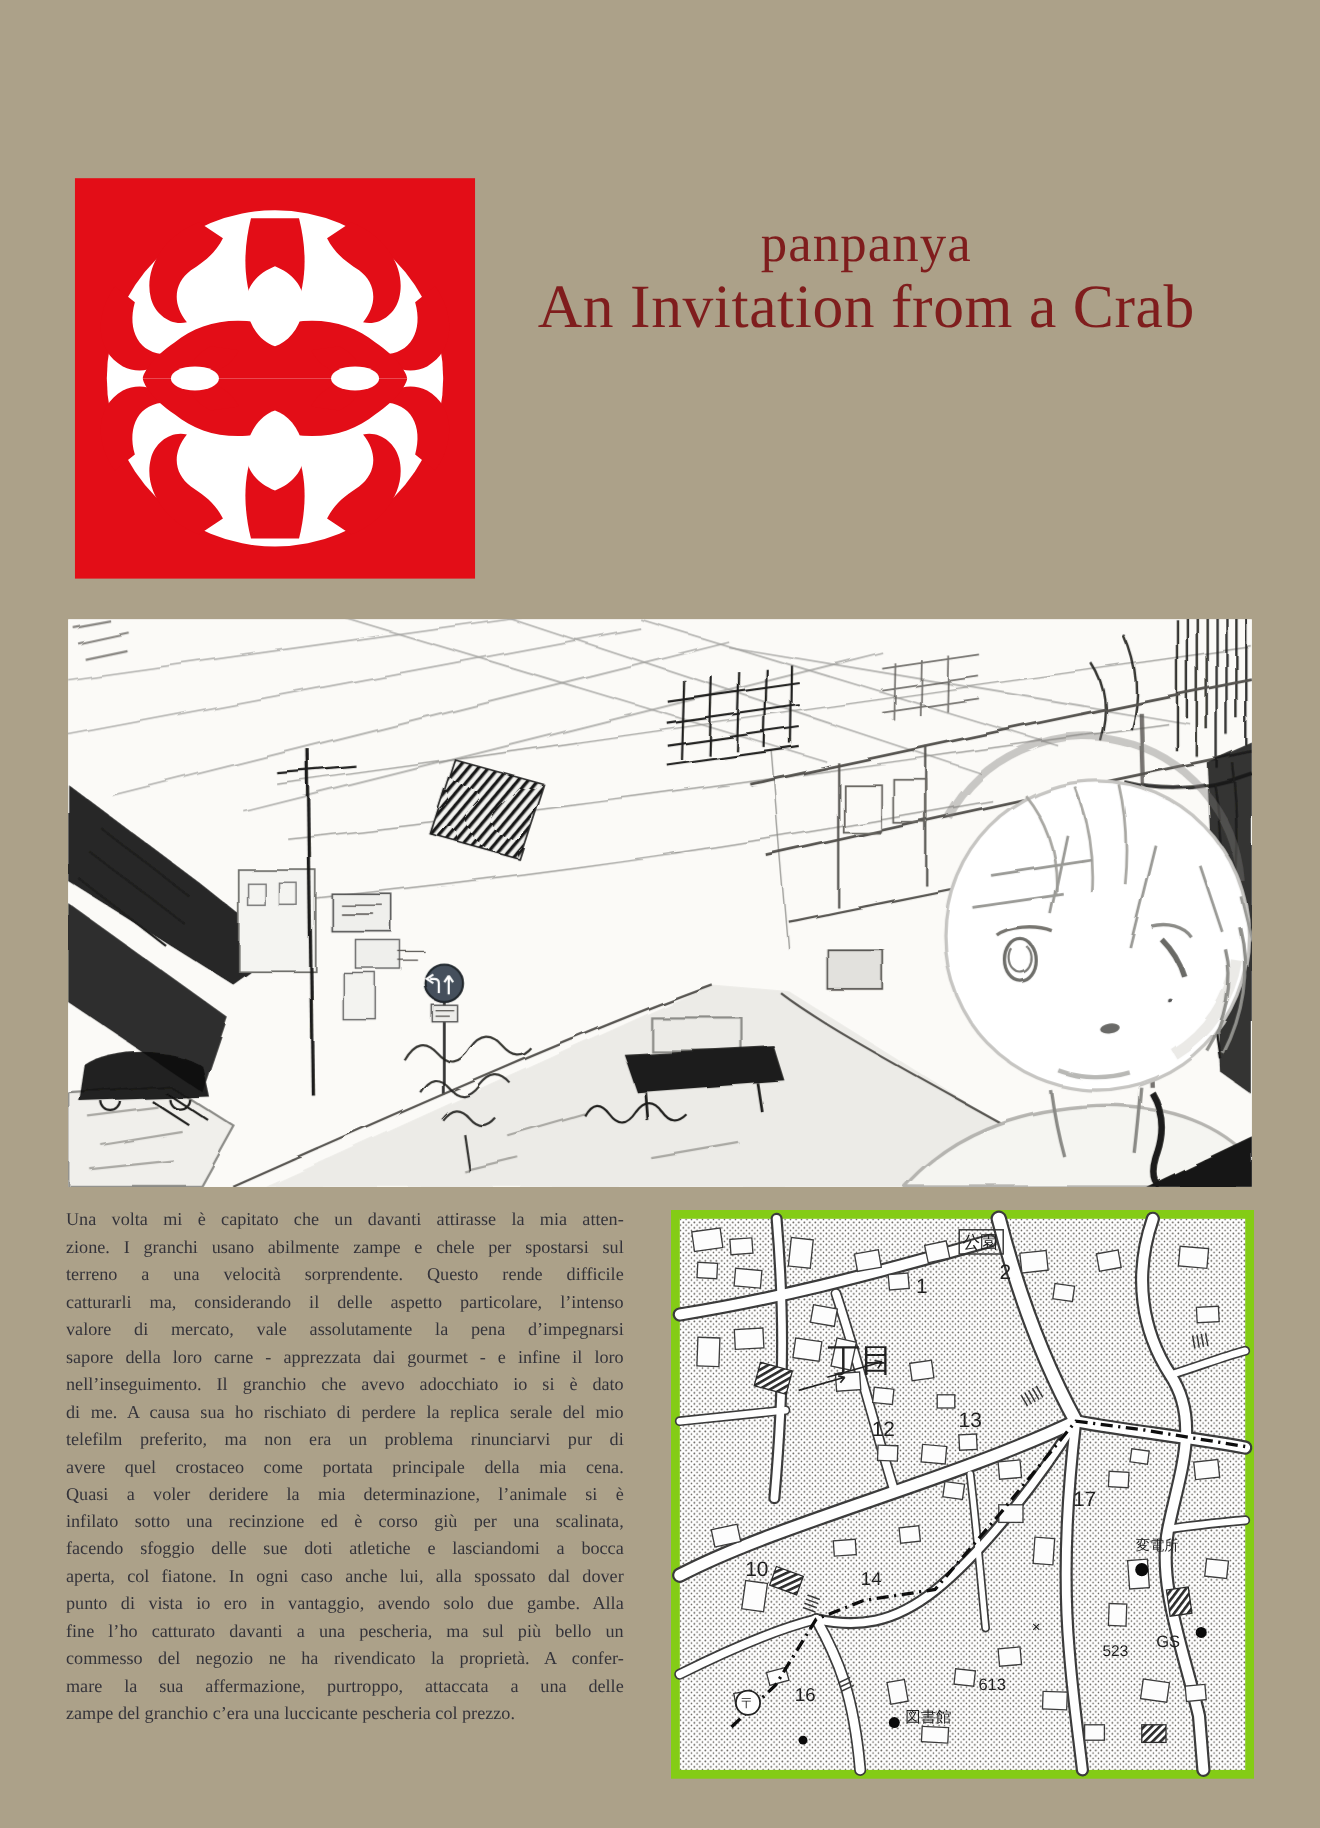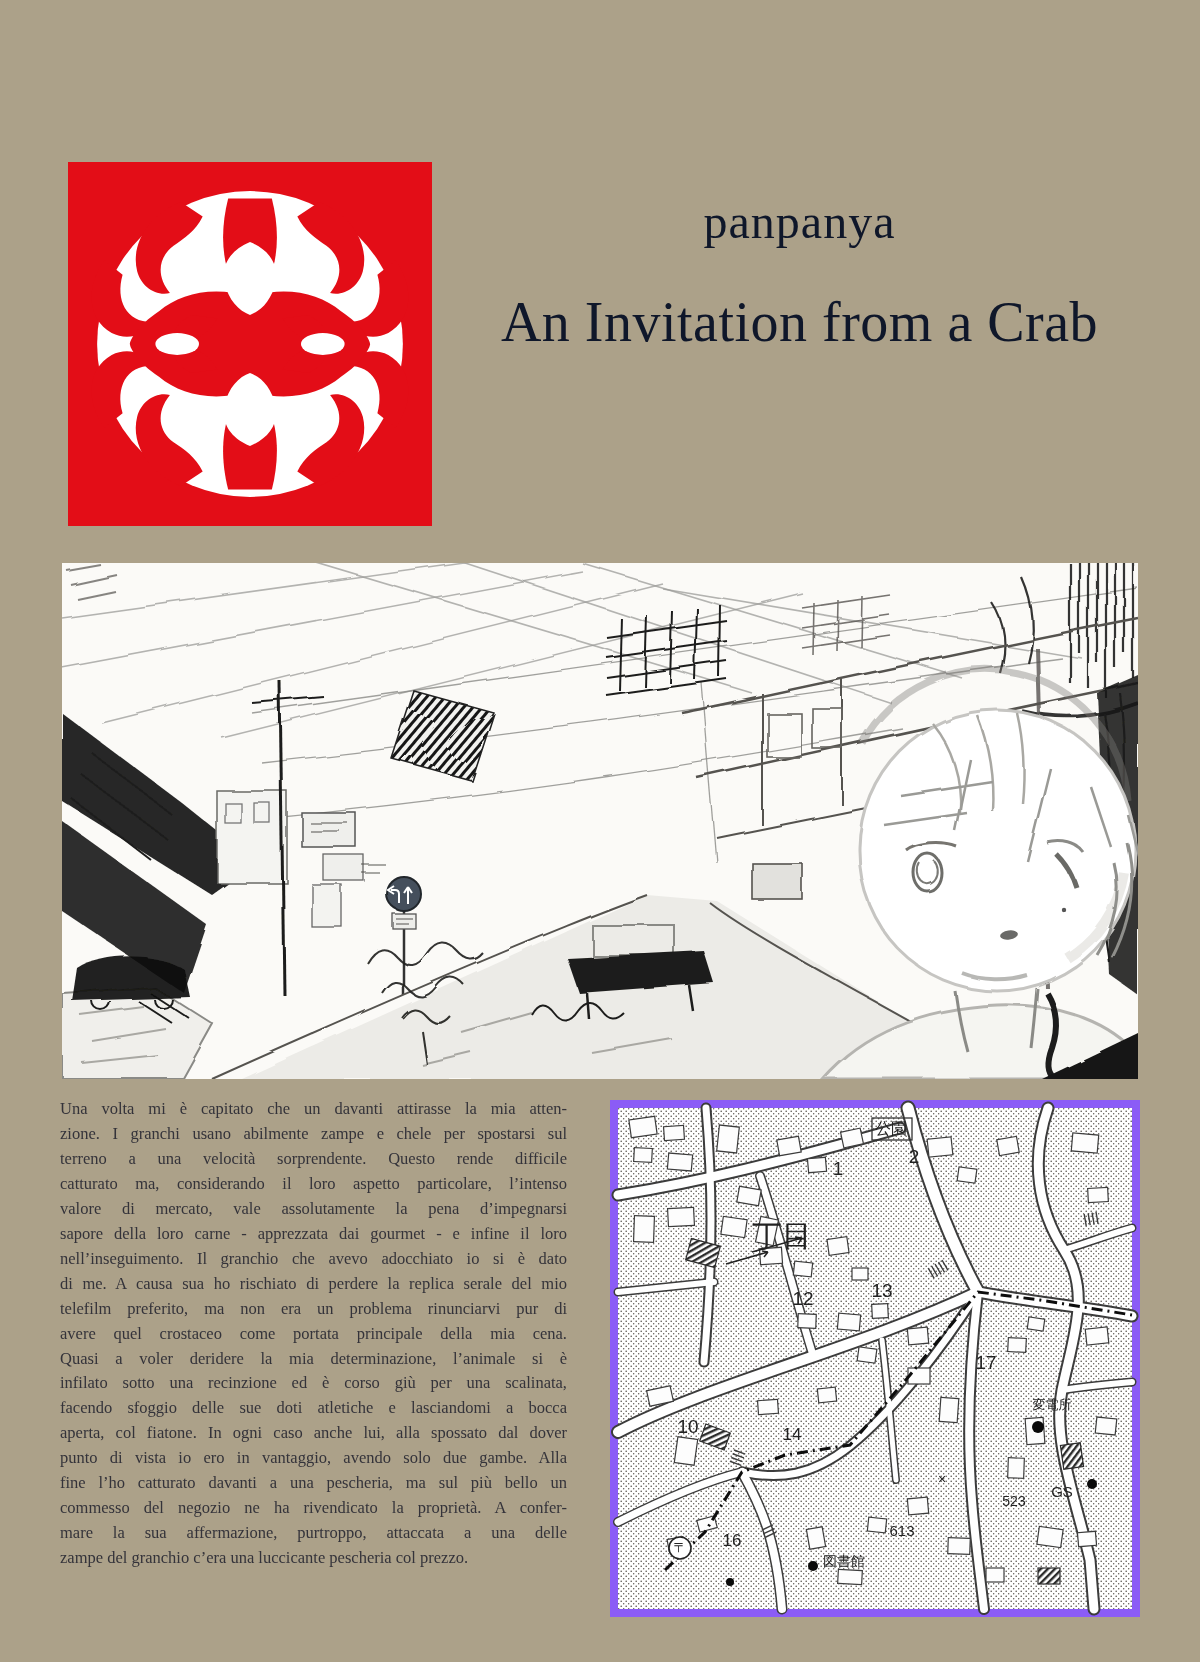--- a/index.html
+++ b/index.html
@@ -5,40 +5,40 @@
   html,body{margin:0;padding:0}
   body{width:1200px;height:1662px;position:relative;background:#aca189;overflow:hidden;
        font-family:"Liberation Serif",serif;}
   .abs{position:absolute}
 
   
   #logo{left:68px;top:146px;width:364px;height:396px}
   #logo svg{width:100%;height:100%;display:block}
 
   
-  #titleblock{left:449px;top:196px;width:701px;text-align:center;color:#0f172a}
+  #titleblock{left:437px;top:196px;width:701px;text-align:center;color:#7f1d1d}
   #author{font-size:48px;letter-spacing:1px;line-height:1.1}
-  #booktitle{margin-top:43px;font-size:56px;letter-spacing:0.5px;line-height:1.1}
+  #booktitle{font-size:56px;letter-spacing:0.5px;line-height:1.1}
 
   
   #illus{left:62px;top:563px;width:1076px;height:516px;background:#fbfaf7}
   #illus svg{width:100%;height:100%;display:block}
   .s-roof{stroke:#9b9b98;stroke-width:1.6;fill:none;opacity:.75}
   .s-wire{stroke:#8a8a86;stroke-width:1.3;fill:none;opacity:.8}
   .s-dk{stroke:#1e1e1c;fill:none}
   .s-md{stroke:#55534f;fill:none}
   .s-lt{stroke:#a9a8a3;fill:none}
 
   
   #bodytext{left:60px;top:1097px;width:507px;color:#34333a;font-size:16.5px;line-height:24.95px}
   .tline{text-align:justify;text-align-last:justify;white-space:nowrap}
   .tline:last-child{text-align-last:left}
 
   
-  #map{left:610px;top:1100px;width:530px;height:517px;background:#8b5cf6}
+  #map{left:610px;top:1100px;width:530px;height:517px;background:#84cc16}
   #map svg{width:100%;height:100%;display:block}
   .roadc{fill:none;stroke:#3c3c3c;stroke-linecap:round}
   .roadw{fill:none;stroke:#ffffff;stroke-linecap:round}
   .b{fill:#fdfdfd;stroke:#3c3c3c;stroke-width:1.2}
   .bh{fill:url(#hatch);stroke:#2c2c2c;stroke-width:1.2}
   #maplabels text{font-family:"Liberation Sans",sans-serif;fill:#222;text-anchor:middle;
                   dominant-baseline:middle}
   .steps line{stroke:#3c3c3c;stroke-width:1.4}
 </style>
 </head>
@@ -230,21 +230,21 @@
 
     <path d="M980,516 L1076,470 L1076,516 Z" fill="#161615"></path>
   </g>
  </svg>
 </div>
 
 <div id="bodytext" class="abs">
     <div class="tline">Una volta mi è capitato che un davanti attirasse la mia atten-</div>
     <div class="tline">zione. I granchi usano abilmente zampe e chele per spostarsi sul</div>
     <div class="tline">terreno a una velocità sorprendente. Questo rende difficile</div>
-    <div class="tline">catturato ma, considerando il loro aspetto particolare, l’intenso</div>
+    <div class="tline">catturarli ma, considerando il delle aspetto particolare, l’intenso</div>
     <div class="tline">valore di mercato, vale assolutamente la pena d’impegnarsi</div>
     <div class="tline">sapore della loro carne - apprezzata dai gourmet - e infine il loro</div>
     <div class="tline">nell’inseguimento. Il granchio che avevo adocchiato io si è dato</div>
     <div class="tline">di me. A causa sua ho rischiato di perdere la replica serale del mio</div>
     <div class="tline">telefilm preferito, ma non era un problema rinunciarvi pur di</div>
     <div class="tline">avere quel crostaceo come portata principale della mia cena.</div>
     <div class="tline">Quasi a voler deridere la mia determinazione, l’animale si è</div>
     <div class="tline">infilato sotto una recinzione ed è corso giù per una scalinata,</div>
     <div class="tline">facendo sfoggio delle sue doti atletiche e lasciandomi a bocca</div>
     <div class="tline">aperta, col fiatone. In ogni caso anche lui, alla spossato dal dover</div>

